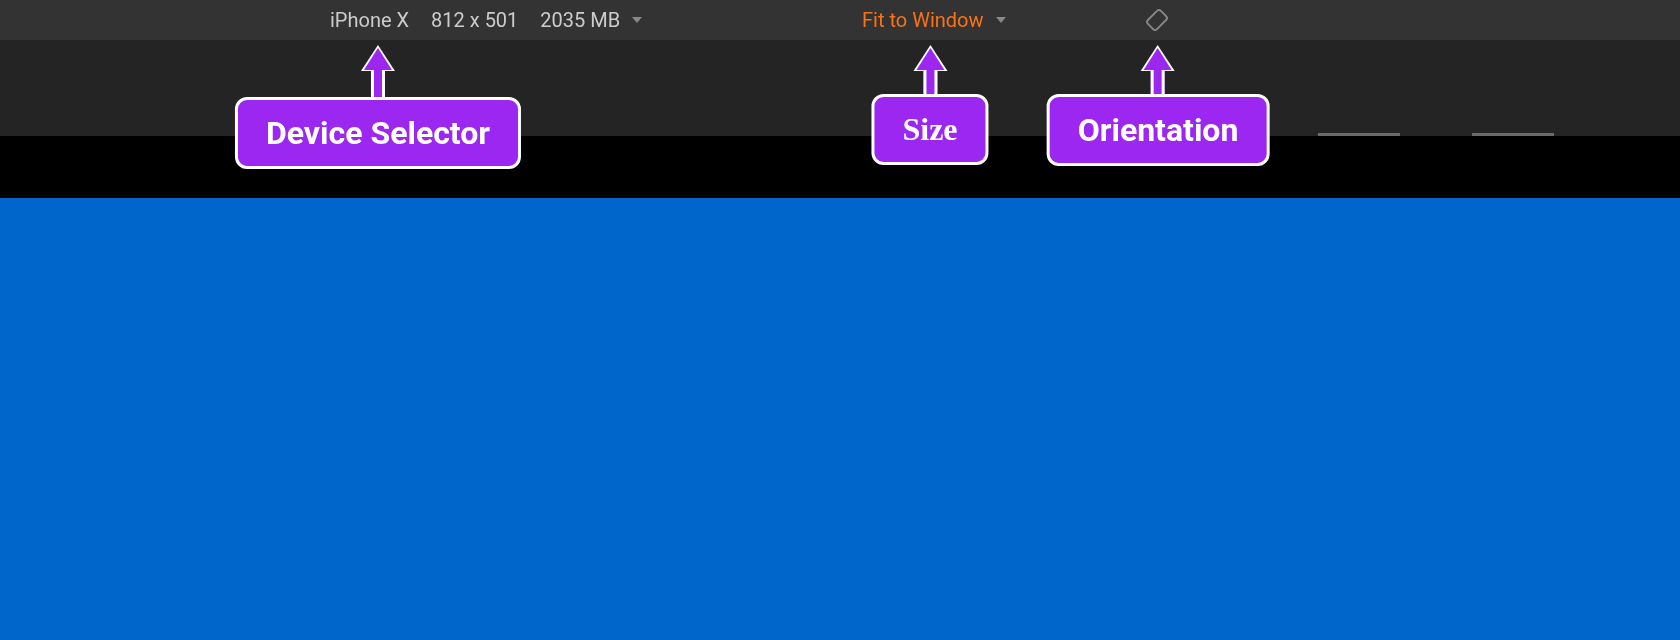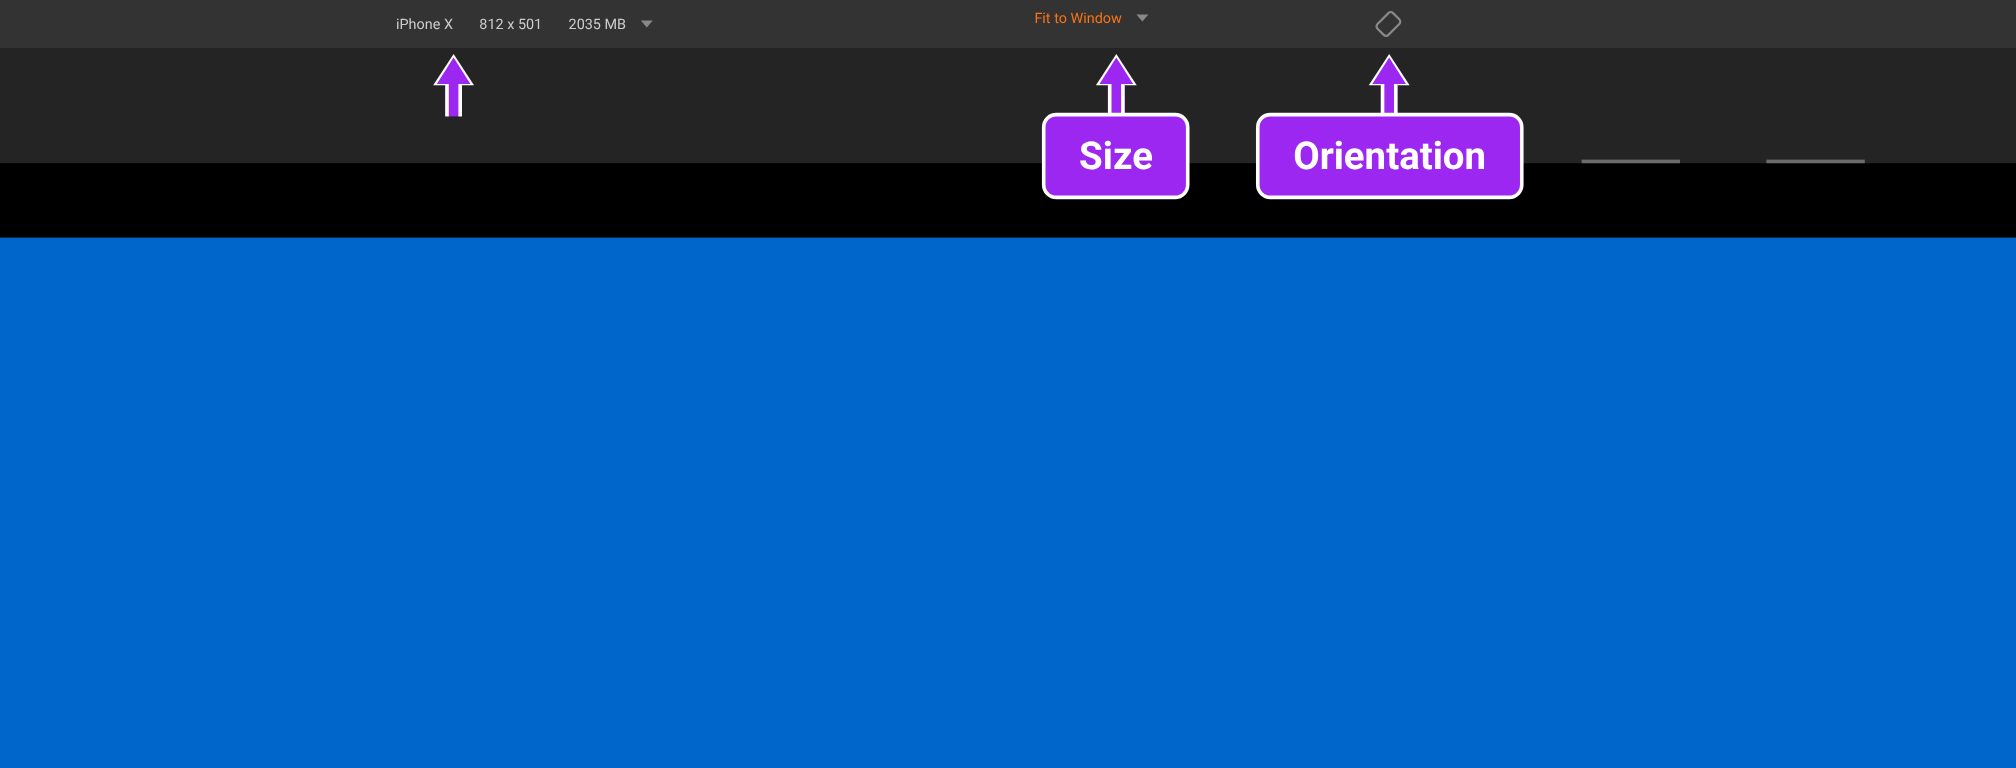--- a/index.html
+++ b/index.html
@@ -16,21 +16,21 @@
       position: relative;
     }
     .top-toolbar {
       width: 100%;
       height: 40px;
       background: #333333;
       display: flex;
       align-items: center;
       padding: 0 20px;
       color: #ccc;
-      font-size: 12px;
+      font-size: 20px;
       font-weight: 400;
     }
     .toolbar-left-group {
       margin-left: 310px;
       display: flex;
       align-items: center;
       gap: 22px;
     }
     .toolbar-item {
       color: #ccc;
@@ -146,21 +146,21 @@
       width: 100%;
       height: 100%;
       pointer-events: none;
     }
 
     
     .a1 { left: 214px; top: 48px; }
     .a1 .arrow-holder { position: relative; left: 0px; }
     .a1 .annotation-label { margin-top: 0px; }
 
-    .a2 { left: 860px; top: 48px; }
+    .a2 { left: 860px; top: 48px; font-family: Liberation Serif, serif; }
     .a3 { left: 1028px; top: 48px; }
 
     .arrow-holder {
       display: flex;
       flex-direction: column;
       align-items: center;
     }
 
     
     .annotation .annotation-label { position: relative; }
@@ -206,20 +206,21 @@
 <div class="black-band"></div>
 <div class="blue-area"></div>
 
 <div class="annotations-layer">
 
   <div class="annotation a1">
     <div class="arrow-holder">
       <div class="arrow-up"></div>
       <div class="arrow-stem"></div>
     </div>
+    <div class="annotation-label">Device Selector</div>
   </div>
 
   <div class="annotation a2">
     <div class="arrow-holder">
       <div class="arrow-up"></div>
       <div class="arrow-stem"></div>
     </div>
     <div class="annotation-label">Size</div>
   </div>
 

